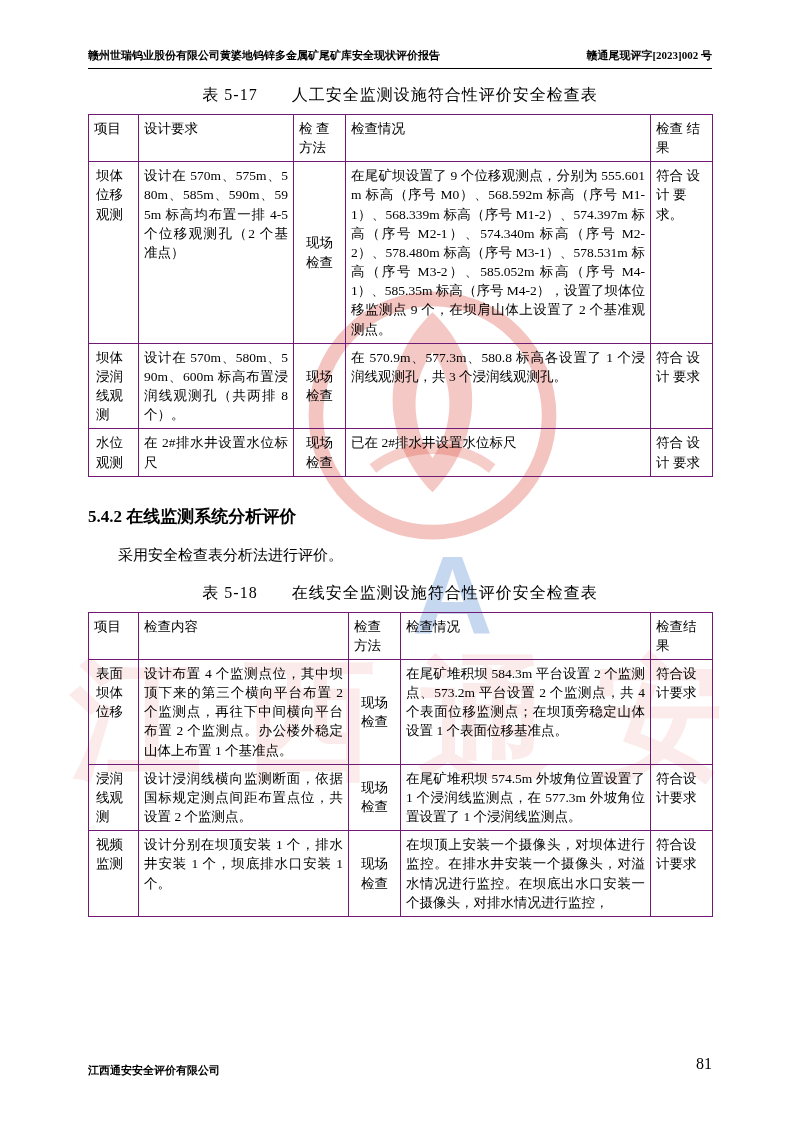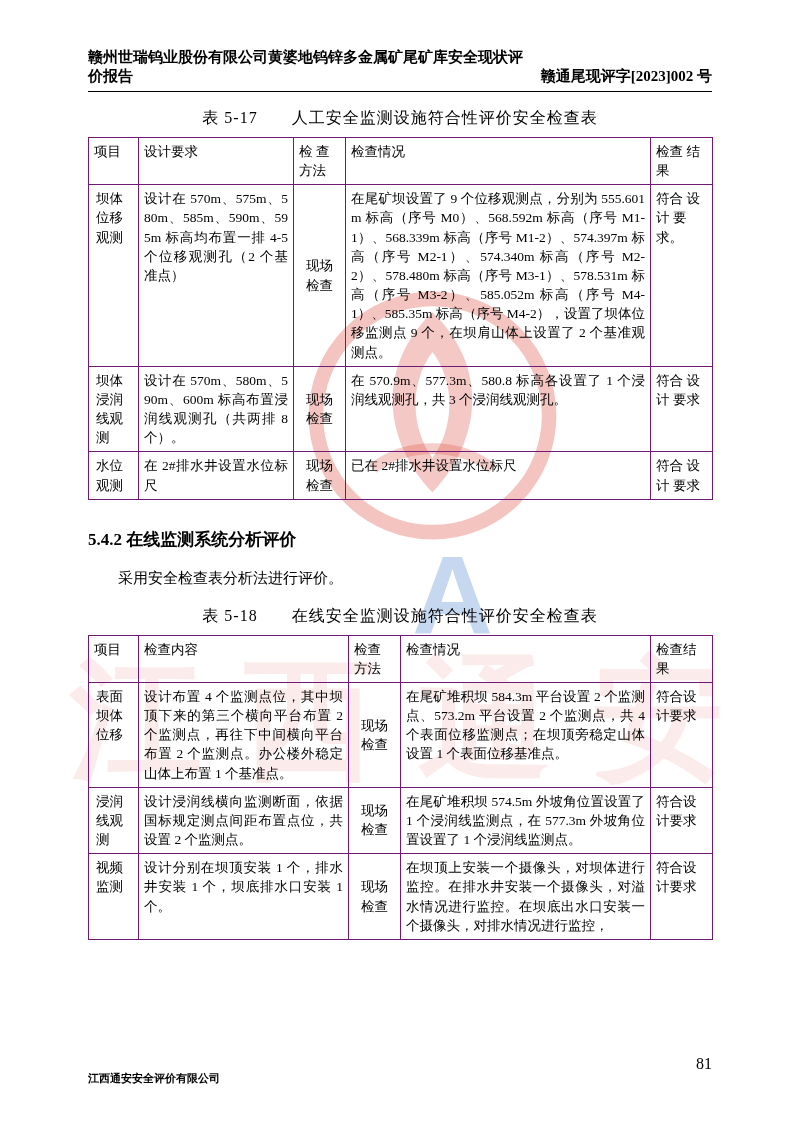--- a/index.html
+++ b/index.html
@@ -10,21 +10,21 @@
     background:#ffffff;
     overflow:hidden;
     font-family:"Liberation Serif","DejaVu Serif",serif;
     color:#000;
   }
   .content { position:relative; z-index:1; padding:48px 88px 0 88px; }
 
   
   .doc-header {
     display:flex; justify-content:space-between; align-items:flex-end;
-    font-size:15px; font-weight:bold;
+    font-size:11px; font-weight:bold;
     padding-bottom:5px; border-bottom:1.5px solid #000;
   }
   .doc-header .right { white-space:nowrap; margin-left:14px; }
 
   
   .tbl-title {
     text-align:center; font-size:16px; letter-spacing:1px;
     margin-top:16px; margin-bottom:8px;
   }
 
@@ -54,21 +54,21 @@
 
   .section-heading { margin-top:28px; font-size:17px; font-weight:bold; }
   .body-paragraph { margin-top:18px; font-size:15px; text-indent:2em; }
   .t2-title { margin-top:18px; }
 
   
   .doc-footer {
     position:absolute; left:88px; right:88px; bottom:60px;
     z-index:1; height:16px;
   }
-  .doc-footer .company { position:absolute; left:0; top:16px; font-size:11px; font-weight:bold; }
+  .doc-footer .company { position:absolute; left:0; top:8px; font-size:11px; font-weight:bold; }
   .doc-footer .pagenum { position:absolute; left:0; right:0; top:0; text-align:right; font-size:16px; }
 
   
   .watermark-layer { position:absolute; inset:0; z-index:0; pointer-events:none; }
   .wm-logo { position:absolute; top:278px; left:300px; width:265px; height:275px; }
   .wm-letter {
     position:absolute; top:540px; left:412px;
     font-family:"Liberation Sans","DejaVu Sans",sans-serif;
     font-size:112px; font-weight:bold; color:rgba(52,110,200,0.28); line-height:1;
   }

